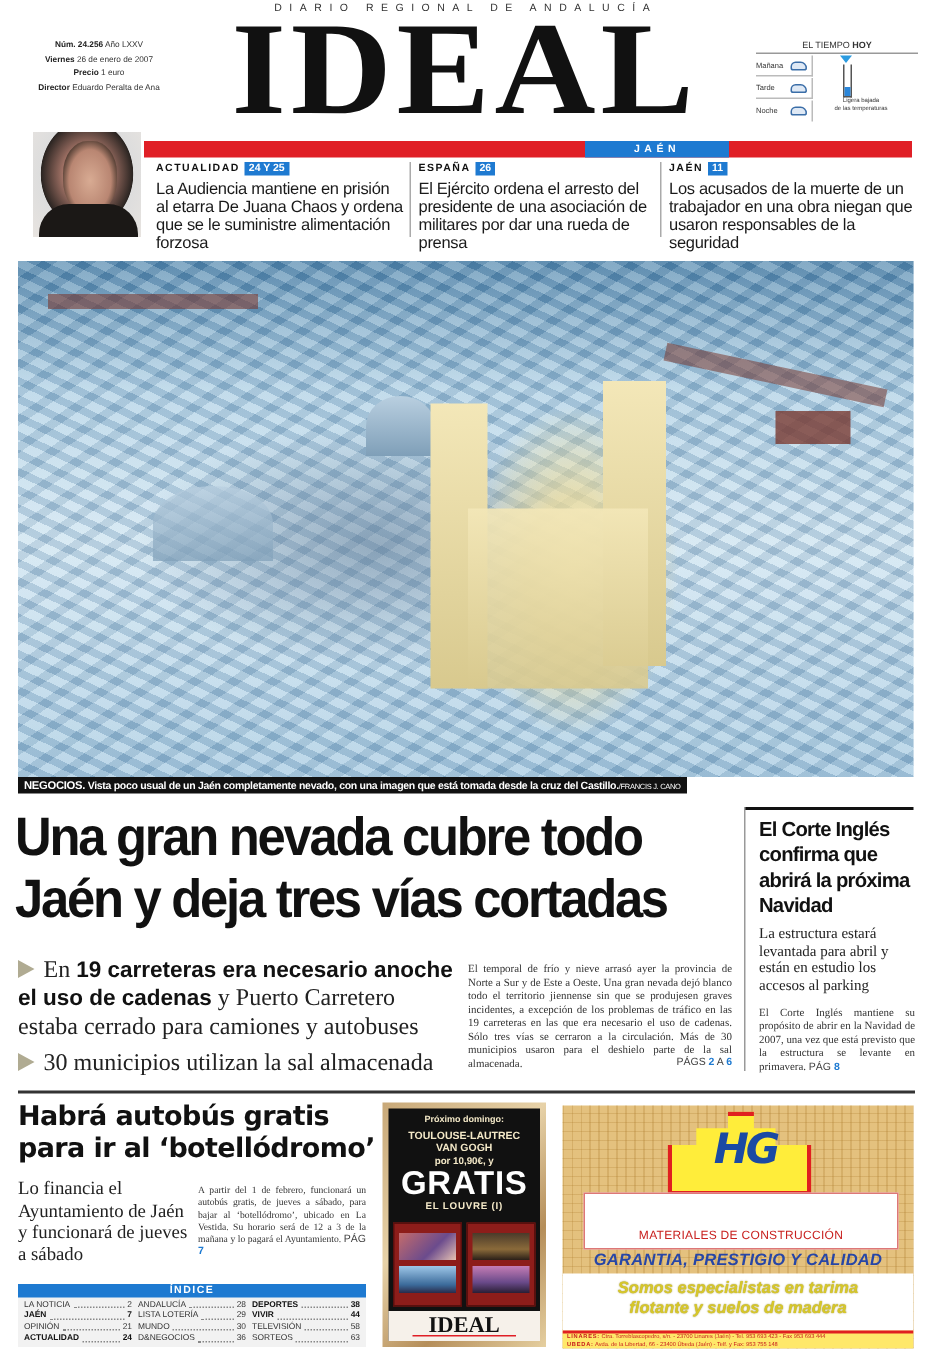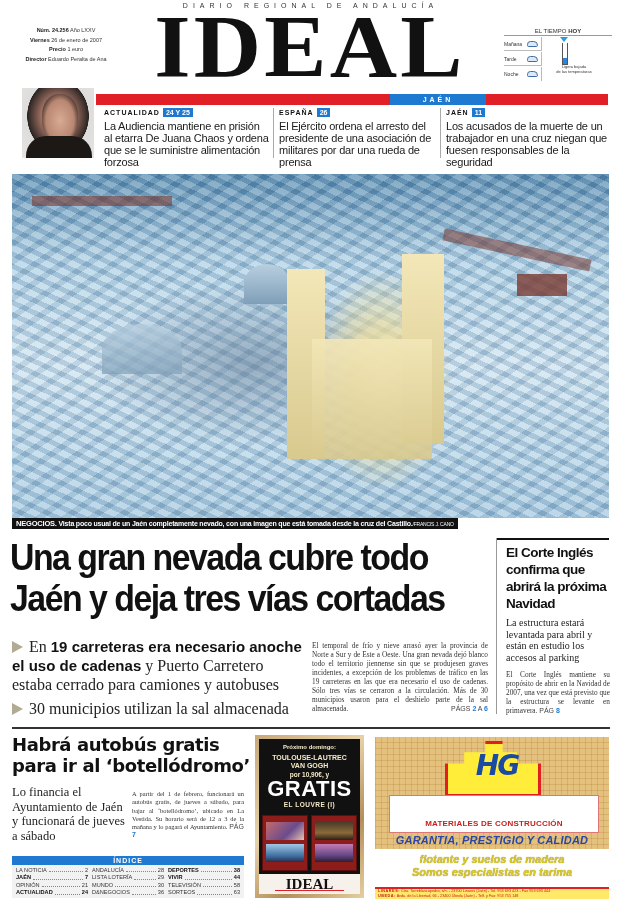--- a/index.html
+++ b/index.html
@@ -100,21 +100,21 @@
 
   
   .hg { left: 375px; top: 737px; width: 234px; height: 162px; background:
       repeating-linear-gradient(0deg, rgba(170,120,40,0.25) 0 1px, transparent 1px 6px),
       repeating-linear-gradient(90deg, rgba(170,120,40,0.25) 0 1px, transparent 1px 6px),
       #e4c17e; overflow: hidden; }
   .hg .house { position: absolute; left: 70px; top: 4px; width: 96px; height: 56px; background: #ffed3a; border: 3px solid #e02020; clip-path: polygon(0 40%, 20% 40%, 20% 20%, 42% 20%, 42% 0, 60% 0, 60% 20%, 75% 20%, 75% 40%, 100% 40%, 100% 100%, 0 100%); }
   .hg .logo-hg { position: absolute; left: 92px; top: 12px; width: 60px; text-align: center; font-family: "DejaVu Sans", sans-serif; font-weight: bold; font-style: italic; font-size: 28px; line-height: 34px; color: #1b4aa3; letter-spacing: -2px; }
   .hg .namebox { position: absolute; left: 14px; top: 58px; width: 210px; height: 38px; background: #fff; border: 1px solid #d77; }
   .hg .name { position: absolute; left: 0; top: 2px; width: 100%; text-align: center; font-family: "Liberation Serif", serif; font-weight: bold; font-size: 17px; line-height: 19px; color: #1b3a88; letter-spacing: 0.3px; }
-  .hg .sub { position: absolute; left: 0; top: 23px; width: 100%; text-align: center; font-size: 8px; font-weight: bold; color: #c8201e; letter-spacing: 0.2px; }
+  .hg .sub { position: absolute; left: 0; top: 23px; width: 100%; text-align: center; font-size: 8px; font-weight: normal; color: #c8201e; letter-spacing: 0.2px; }
   .hg .slogan { position: absolute; left: 0; top: 97px; width: 100%; text-align: center; font-size: 11px; font-weight: bold; font-style: italic; color: #2746a6; letter-spacing: 0.2px; }
   .hg .spec { position: absolute; left: 0; top: 112px; width: 100%; height: 40px; background: #fff; text-align: center; font-size: 11px; line-height: 13px; font-weight: bold; font-style: italic; color: #d7c72a; text-shadow: 0 0 1px #8a7d10; padding-top: 4px; }
   .hg .addr { position: absolute; left: 0; bottom: 0; width: 100%; height: 12px; background: #ffe86a; border-top: 2px solid #e02020; font-size: 3.8px; line-height: 5px; color: #c8201e; padding-left: 3px; white-space: nowrap; overflow: hidden; }
   .hg .addr b { font-weight: bold; letter-spacing: 0.5px; }
 </style>
 </head>
 <body>
 
 <div class="abs tagline">DIARIO REGIONAL DE ANDALUCÍA</div>
 
@@ -171,21 +171,21 @@
       <span class="pg">26</span>
     </div>
   <div class="txt">El Ejército ordena el arresto del presidente de una asociación de militares por dar una rueda de prensa</div>
 </div>
 <div class="abs vsep" style="left:440px; top:108px; height:50px;"></div>
 <div class="abs teaser" style="left:446px; width:163px;">
   <div class="kick">
       <span>JAÉN</span>
       <span class="pg">11</span>
     </div>
-  <div class="txt">Los acusados de la muerte de un trabajador en una cruz niegan que fuesen responsables de la seguridad</div>
+  <div class="txt">Los acusados de la muerte de un trabajador en una obra niegan que usaron responsables de la seguridad</div>
 </div>
 
 <div class="abs photo">
   <div class="redroof" style="left:20px; top:22px; width:140px; height:10px; opacity:0.6;"></div>
   <div class="redroof" style="left:430px; top:70px; width:150px; height:12px; opacity:0.55; transform:rotate(12deg);"></div>
   <div class="redroof" style="left:505px; top:100px; width:50px; height:22px; opacity:0.8;"></div>
   <div class="dome" style="left:232px; top:90px; width:46px; height:40px;"></div>
   <div class="tower" style="left:275px; top:95px; width:38px; height:190px;"></div>
   <div class="tower" style="left:390px; top:80px; width:42px; height:190px;"></div>
   <div class="tower" style="left:300px; top:165px; width:120px; height:120px; opacity:0.9;"></div>
@@ -321,20 +321,20 @@
 </div>
 
 <div class="abs hg">
   <div class="house"></div>
   <div class="logo-hg">HG</div>
   <div class="namebox">
     <div class="sub">MATERIALES DE CONSTRUCCIÓN</div>
   </div>
   <div class="slogan">GARANTIA, PRESTIGIO Y CALIDAD</div>
   <div class="spec">
+    <div>Somos especialistas en tarima</div>
     <div>flotante y suelos de madera</div>
-    <div>Somos especialistas en tarima</div>
   </div>
   <div class="addr">
     <div><b>LINARES:</b> <span>Ctra. Torreblascopedro, s/n. - 23700 Linares (Jaén) - Tel. 953 693 423 - Fax 953 693 444</span></div>
     <div><b>UBEDA:</b> <span>Avda. de la Libertad, 66 - 23400 Úbeda (Jaén) - Telf. y Fax: 953 755 148</span></div>
   </div>
 </div>
 
 </body></html>

